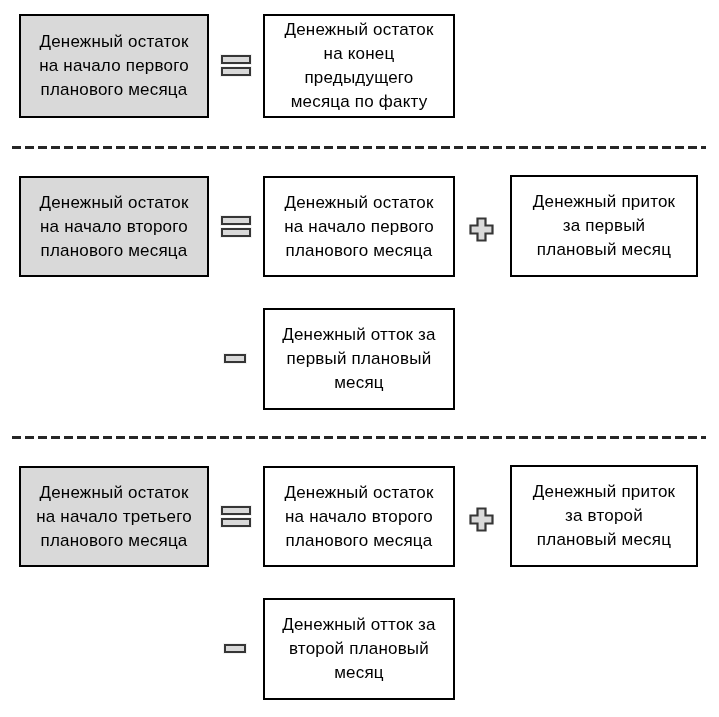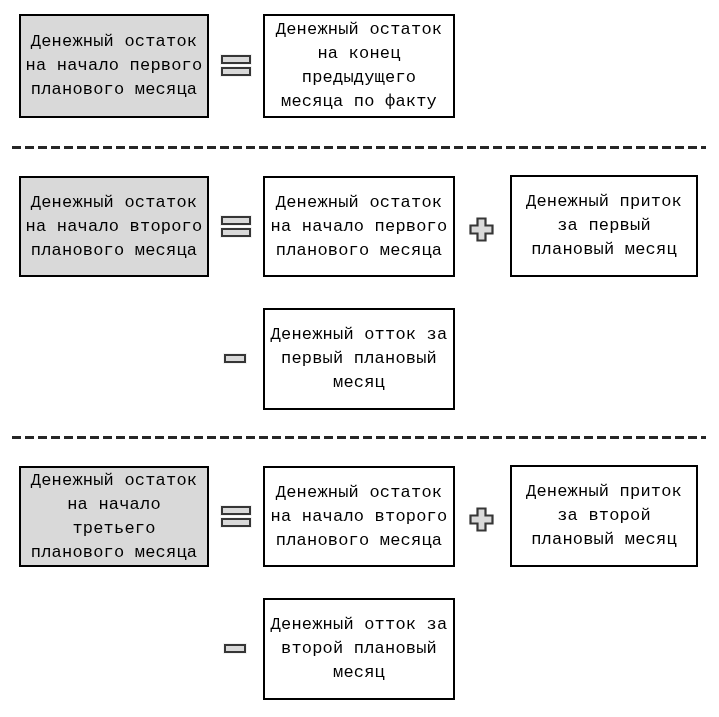--- a/index.html
+++ b/index.html
@@ -1,21 +1,21 @@
 <!DOCTYPE html>
 <html><head>
 <meta charset="utf-8">
 <style>
   html, body { margin: 0; padding: 0; background: #ffffff; }
   .canvas {
     position: relative;
     width: 719px;
     height: 717px;
     background: #ffffff;
-    font-family: Liberation Mono, monospace;
+    font-family: Liberation Sans, sans-serif;
     color: #000000;
     overflow: hidden;
   }
   .box {
     position: absolute;
     box-sizing: border-box;
     border: 2px solid #000000;
     background: #ffffff;
     display: flex;
     align-items: center;

